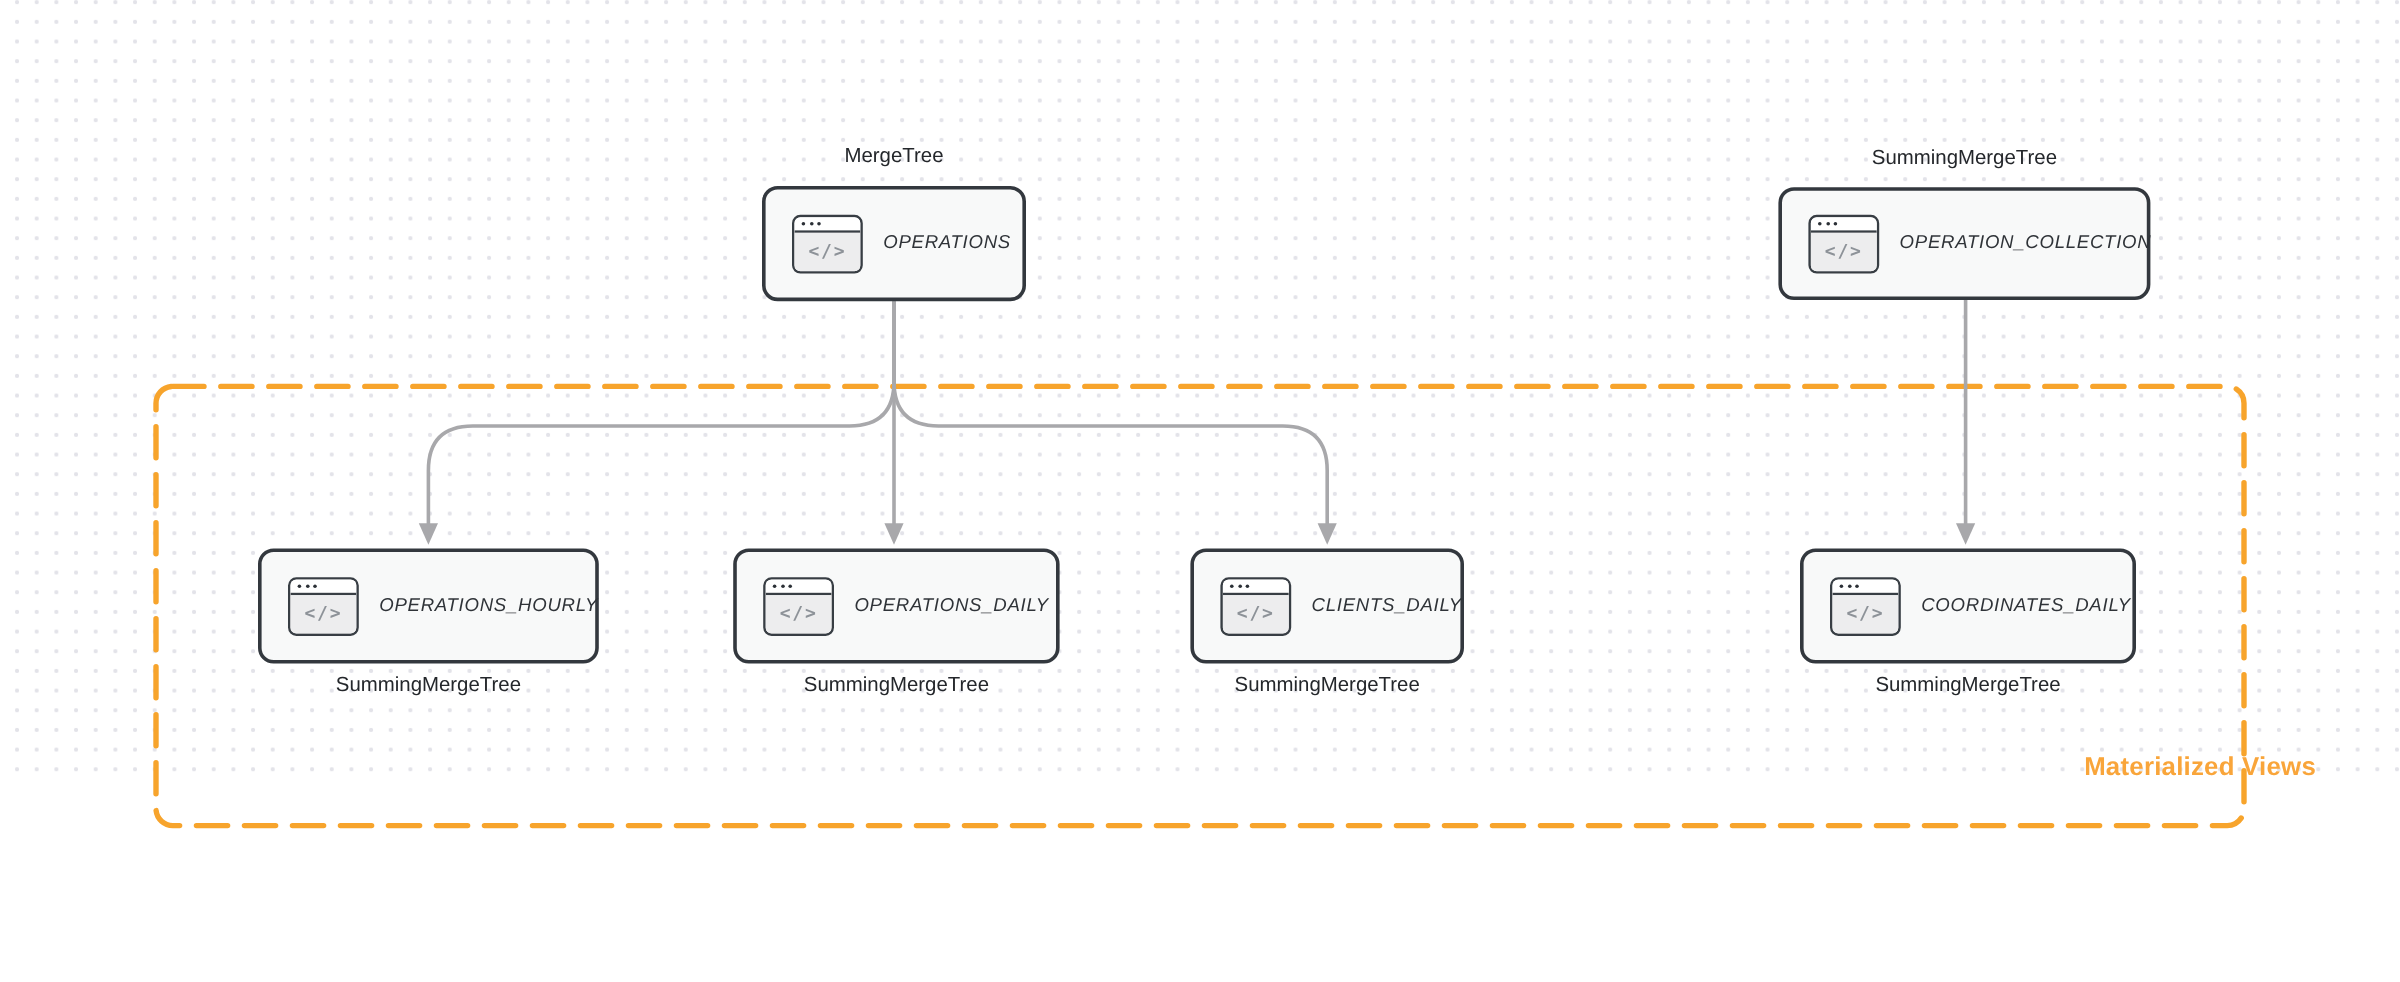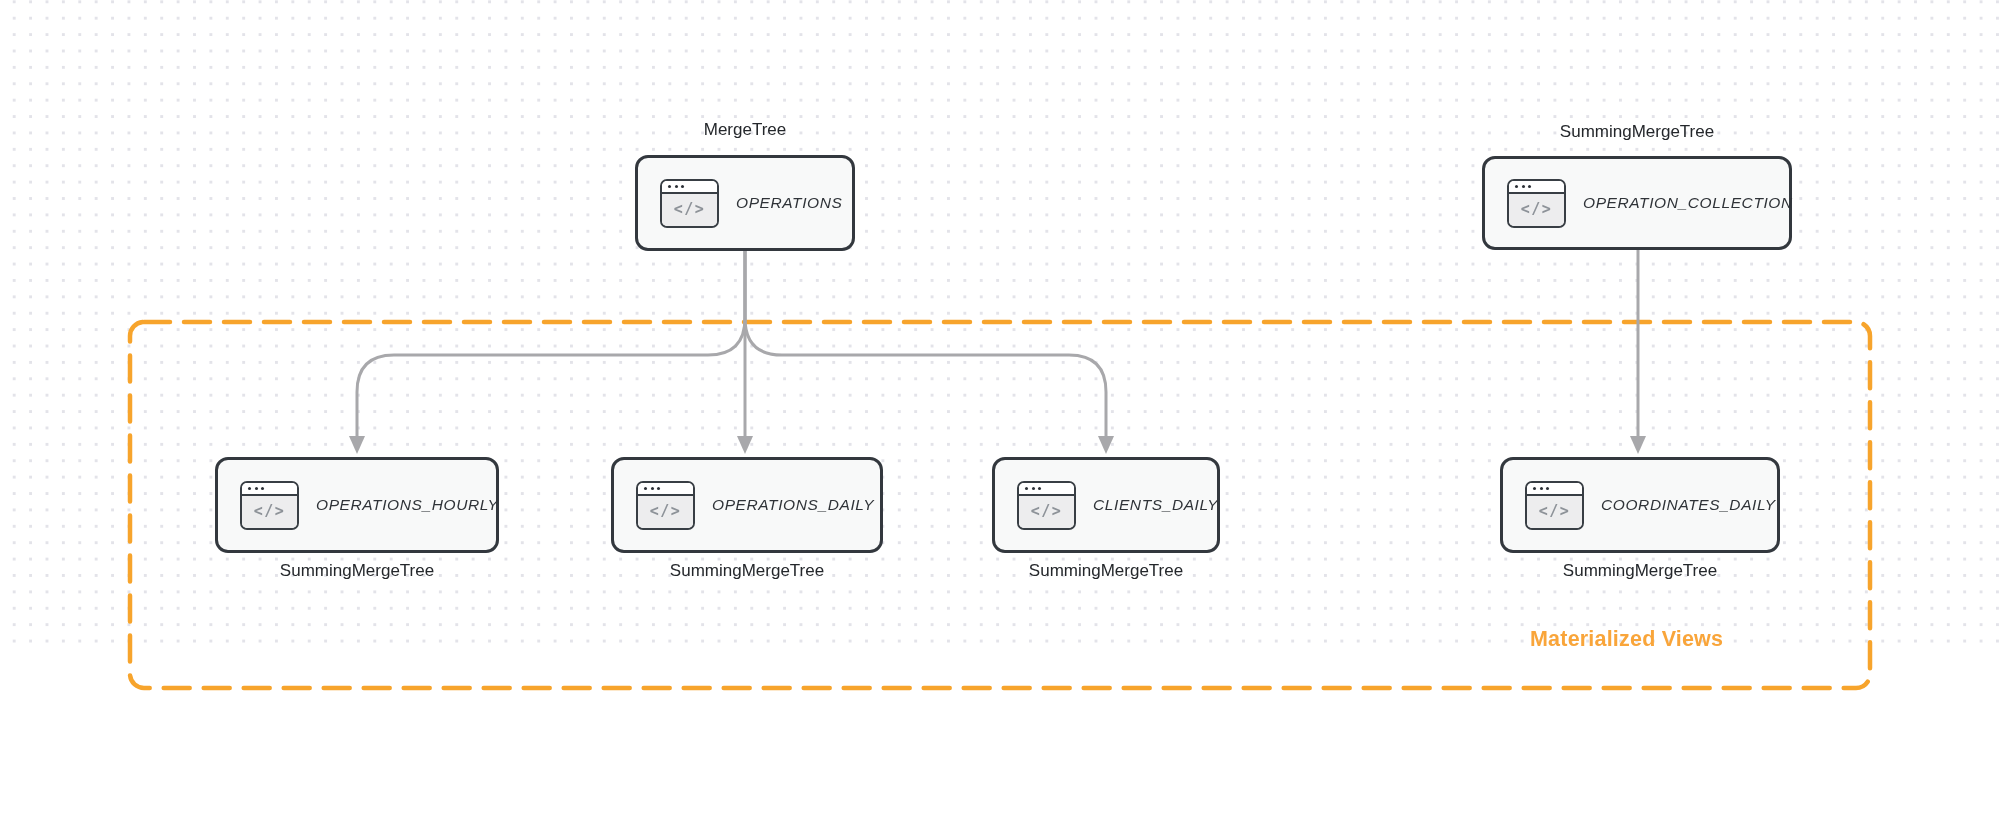--- a/index.html
+++ b/index.html
@@ -84,21 +84,21 @@
     width: 400px;
     text-align: center;
     font-size: 17px;
     color: #24272b;
     white-space: nowrap;
   }
   .group-label {
     position: absolute;
     left: 1530px; top: 627px;
     width: 400px;
-    text-align: left;
+    text-align: right;
     font-size: 21.5px;
     font-weight: 600;
     color: #f9a53a;
     letter-spacing: 0.2px;
   }
 </style>
 </head>
 <body>
 
 <div class="canvas">

